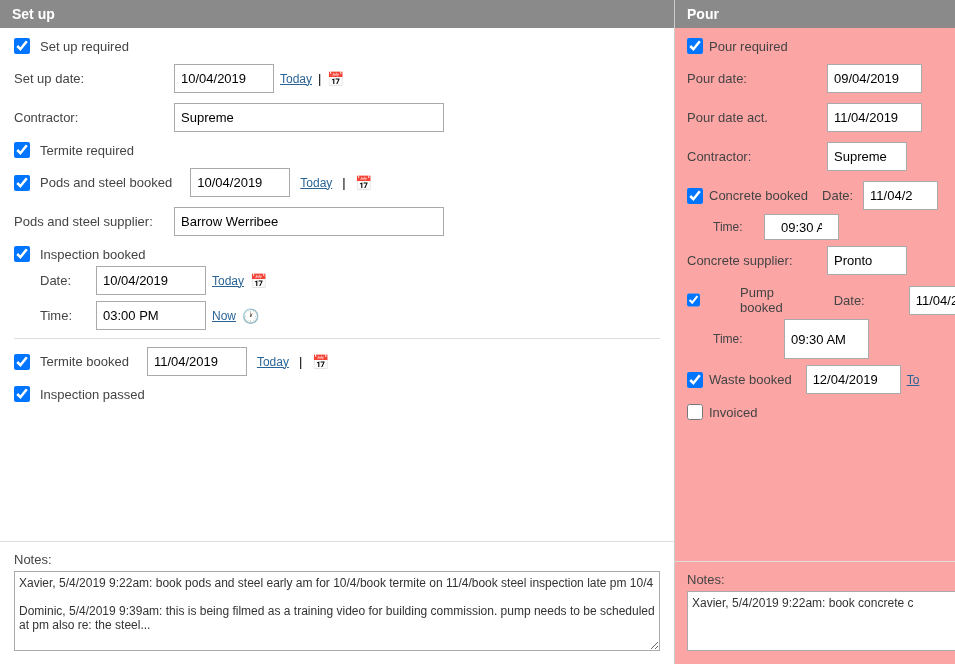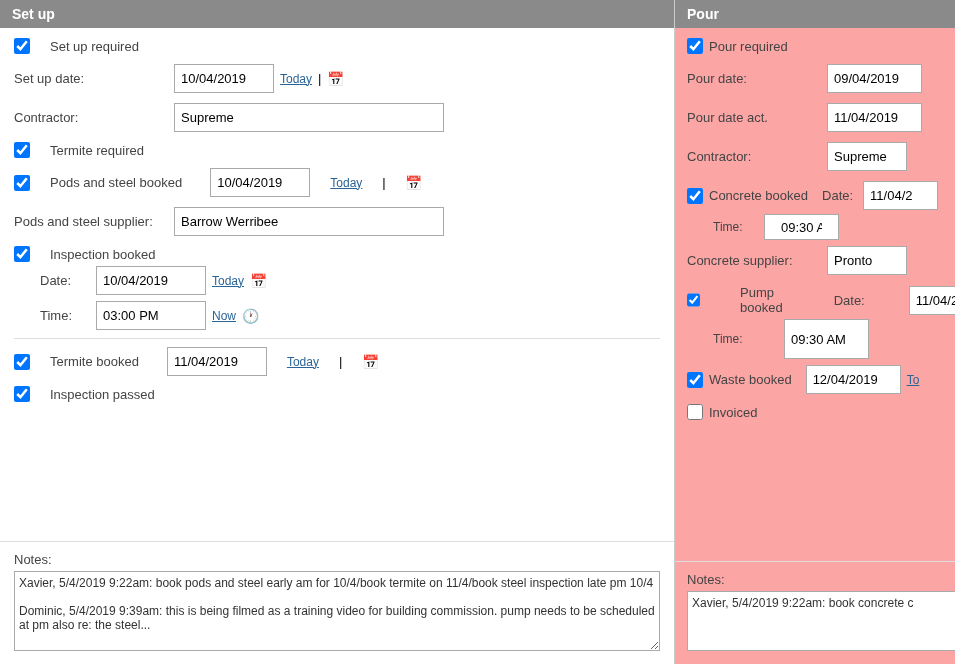--- a/index.html
+++ b/index.html
@@ -27,21 +27,21 @@
     }
     .date-input { width: 100px; }
     .text-input { width: 270px; }
     .datetime-input { width: 110px; }
 
     .today-link { color: #2a6496; text-decoration: underline; cursor: pointer; font-size: 12px; }
     .now-link { color: #2a6496; text-decoration: underline; cursor: pointer; font-size: 12px; }
     .cal-icon { color: #2a6496; font-size: 14px; cursor: pointer; }
     .clock-icon { color: #2a6496; font-size: 14px; cursor: pointer; }
 
-    .check-row { display: flex; align-items: center; margin-bottom: 10px; gap: 20px; }
+    .check-row { display: flex; align-items: center; margin-bottom: 10px; gap: 10px; }
     .check-row label { color: #444; }
 
     input[type="checkbox"] { width: 16px; height: 16px; cursor: pointer; }
 
     .inline-date-row { display: flex; align-items: center; gap: 6px; margin-bottom: 6px; margin-left: 26px; }
     .inline-date-row .date-label { width: 50px; color: #444; }
 
     .notes-section { padding: 10px 14px; border-top: 1px solid #ddd; }
     .notes-label { color: #444; margin-bottom: 4px; }
     textarea {

